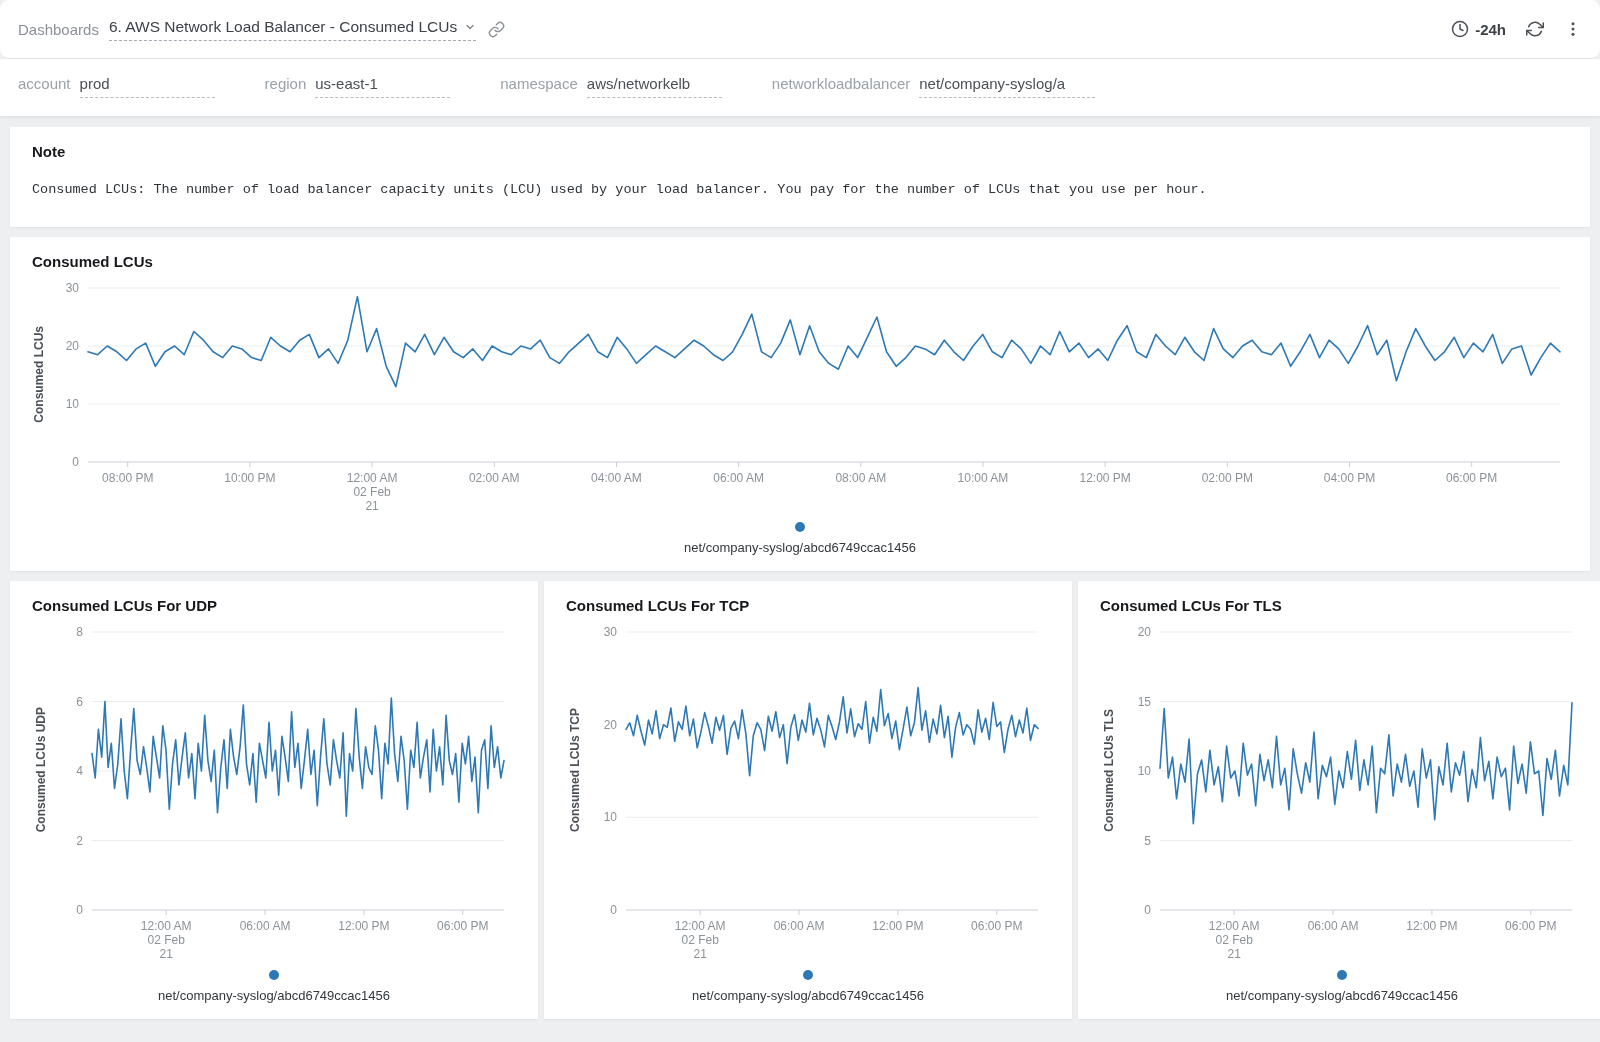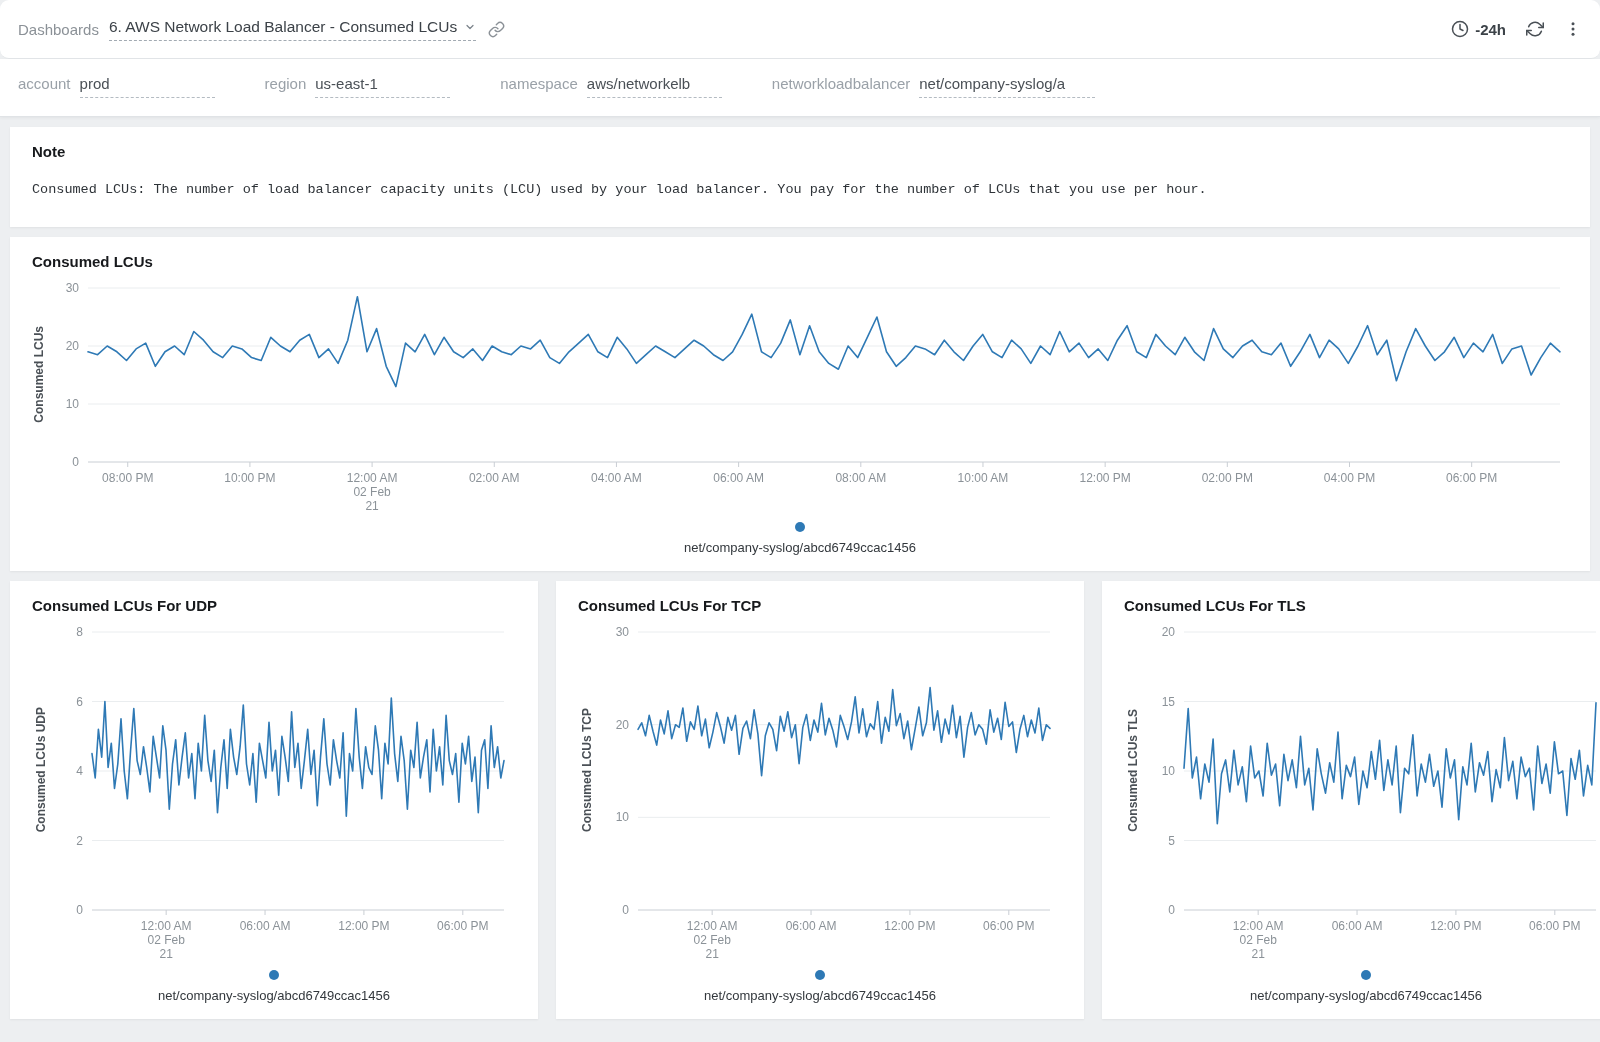--- a/index.html
+++ b/index.html
@@ -32,21 +32,21 @@
   .chart-wrap { display: flex; margin-top: 8px; }
   .ylabel-col { width: 18px; display: flex; align-items: center; justify-content: center; padding-bottom: 44px; }
   .ylabel { writing-mode: vertical-rl; transform: rotate(180deg); font-size: 12px; font-weight: bold; color: #4a5056; white-space: nowrap; }
   .chart { flex: 1; }
   .chart-main { height: 236px; }
   .chart-small { height: 340px; }
 
   .legend { display: flex; align-items: center; gap: 8px; margin-top: 8px; font-size: 13px; color: #33383d; cursor: pointer; flex-direction: column; }
   .dot { width: 10px; height: 10px; border-radius: 50%; flex: 0 0 auto; }
 
-  .row { display: flex; gap: 18px; }
+  .row { display: flex; gap: 6px; }
   .row .panel { flex: 1; margin-bottom: 0; }
 
   svg text.tick { fill: #8b9298; font-size: 12px; font-family: "Liberation Sans", sans-serif; }
 </style>
 </head>
 <body>
 
 <div class="topbar">
   <span class="breadcrumb">Dashboards</span>
   <div class="dash-title-wrap">

